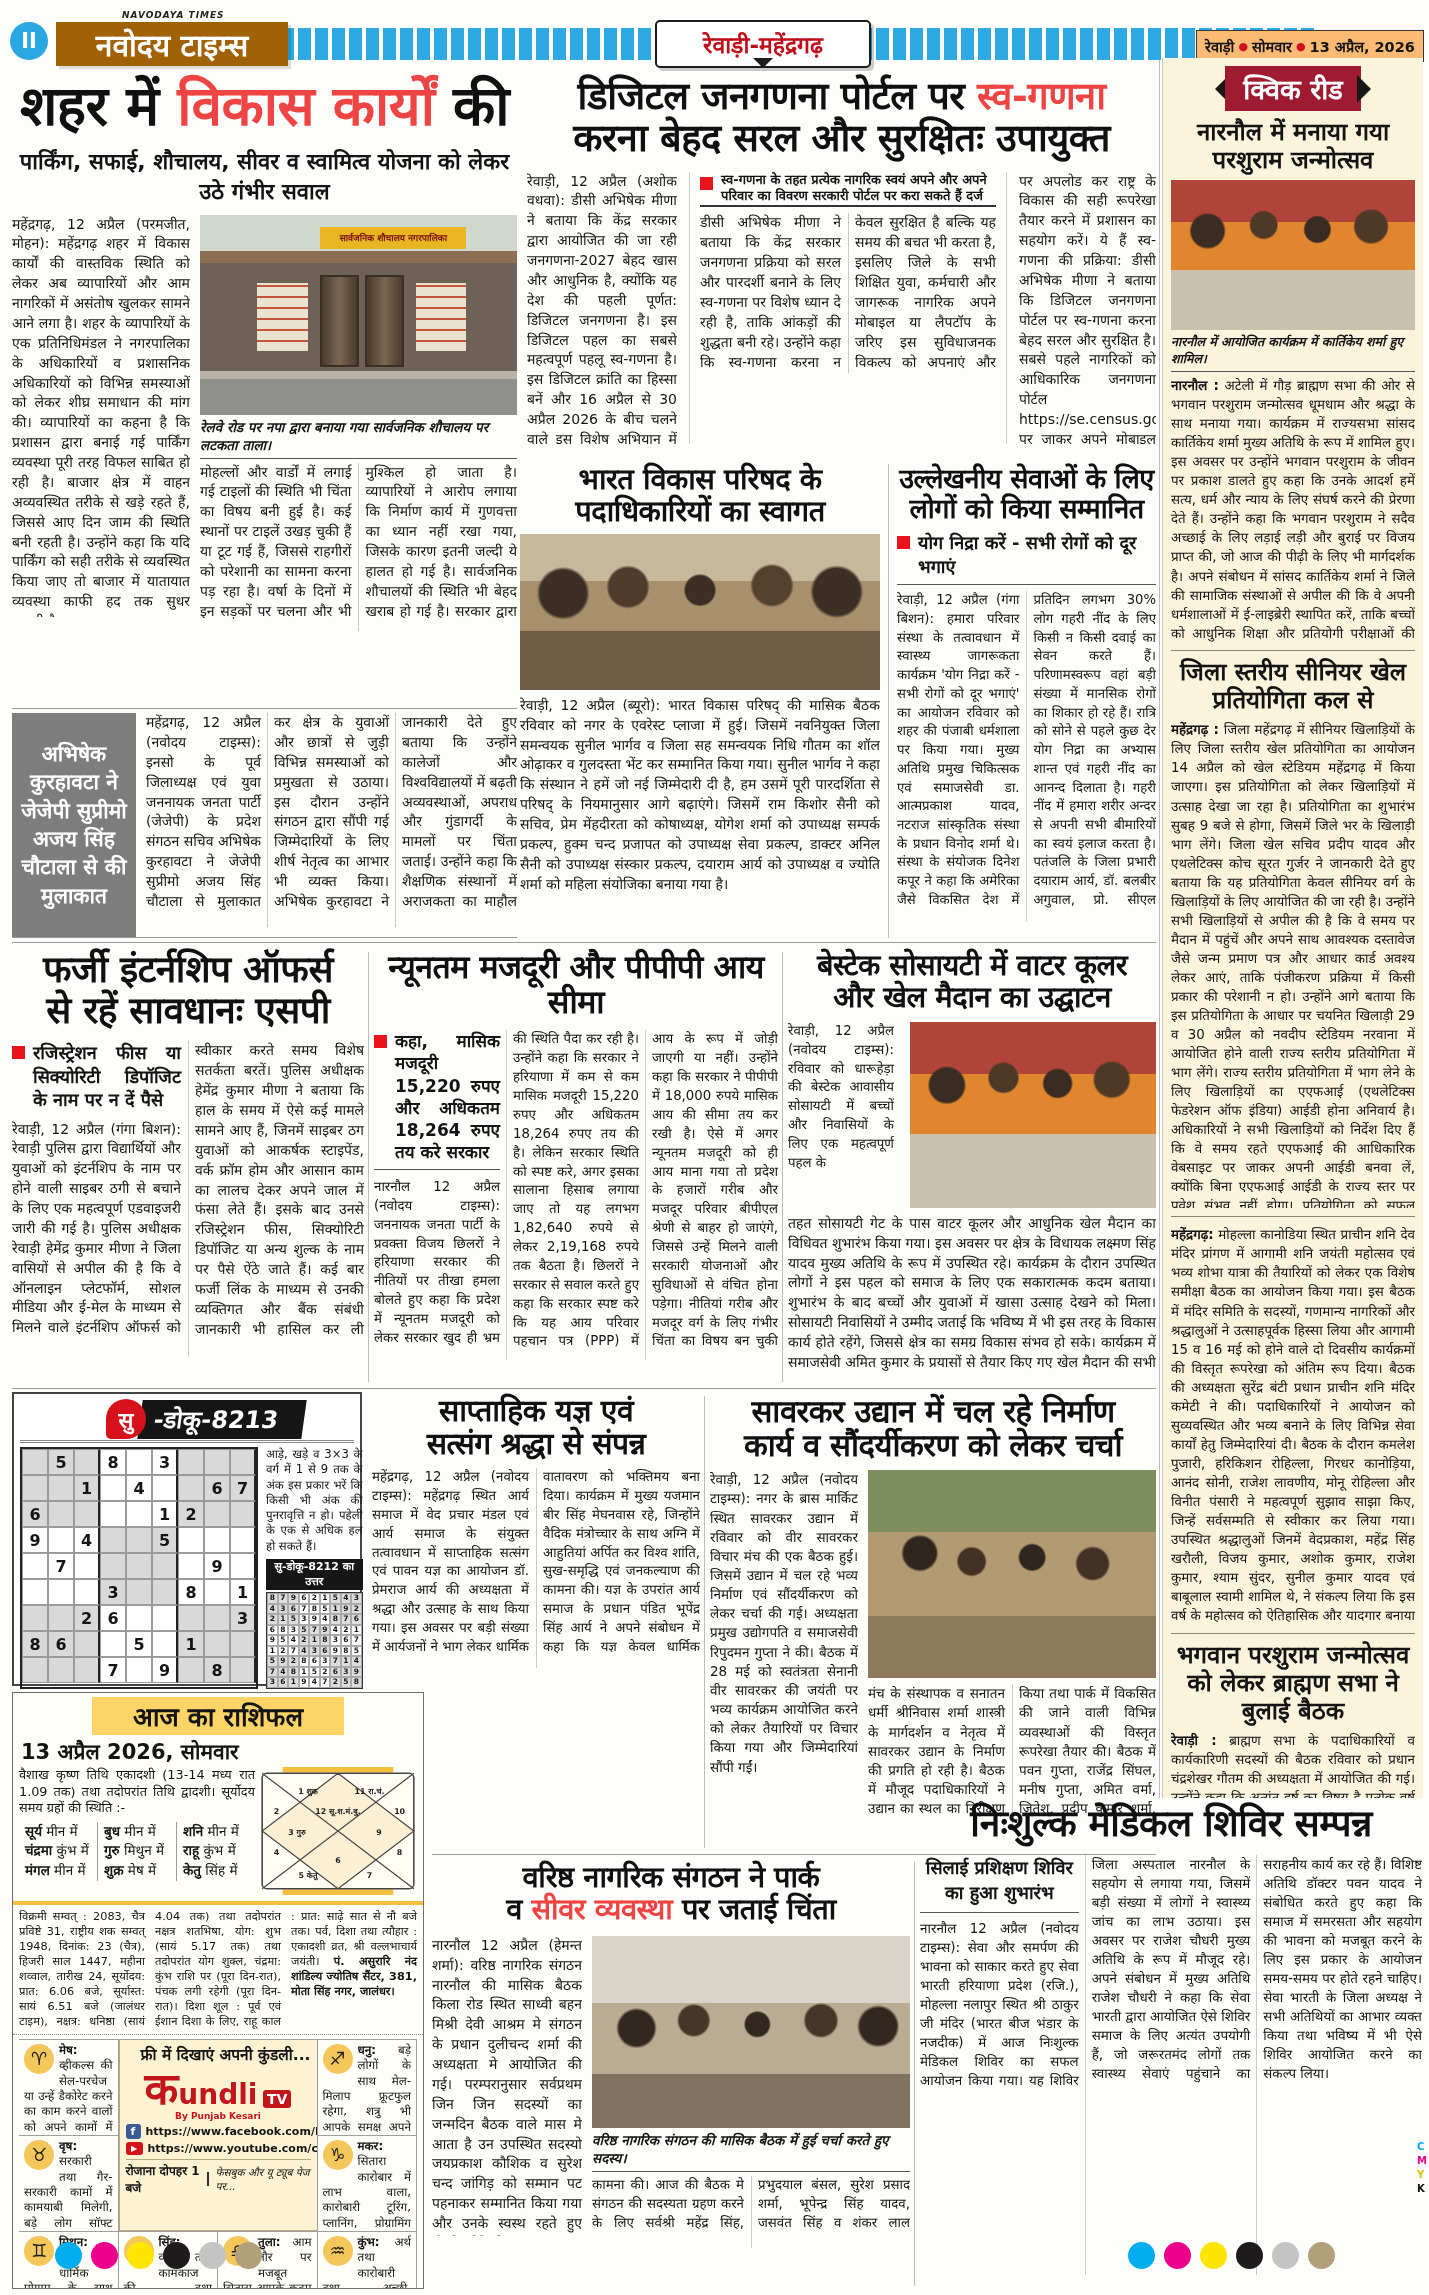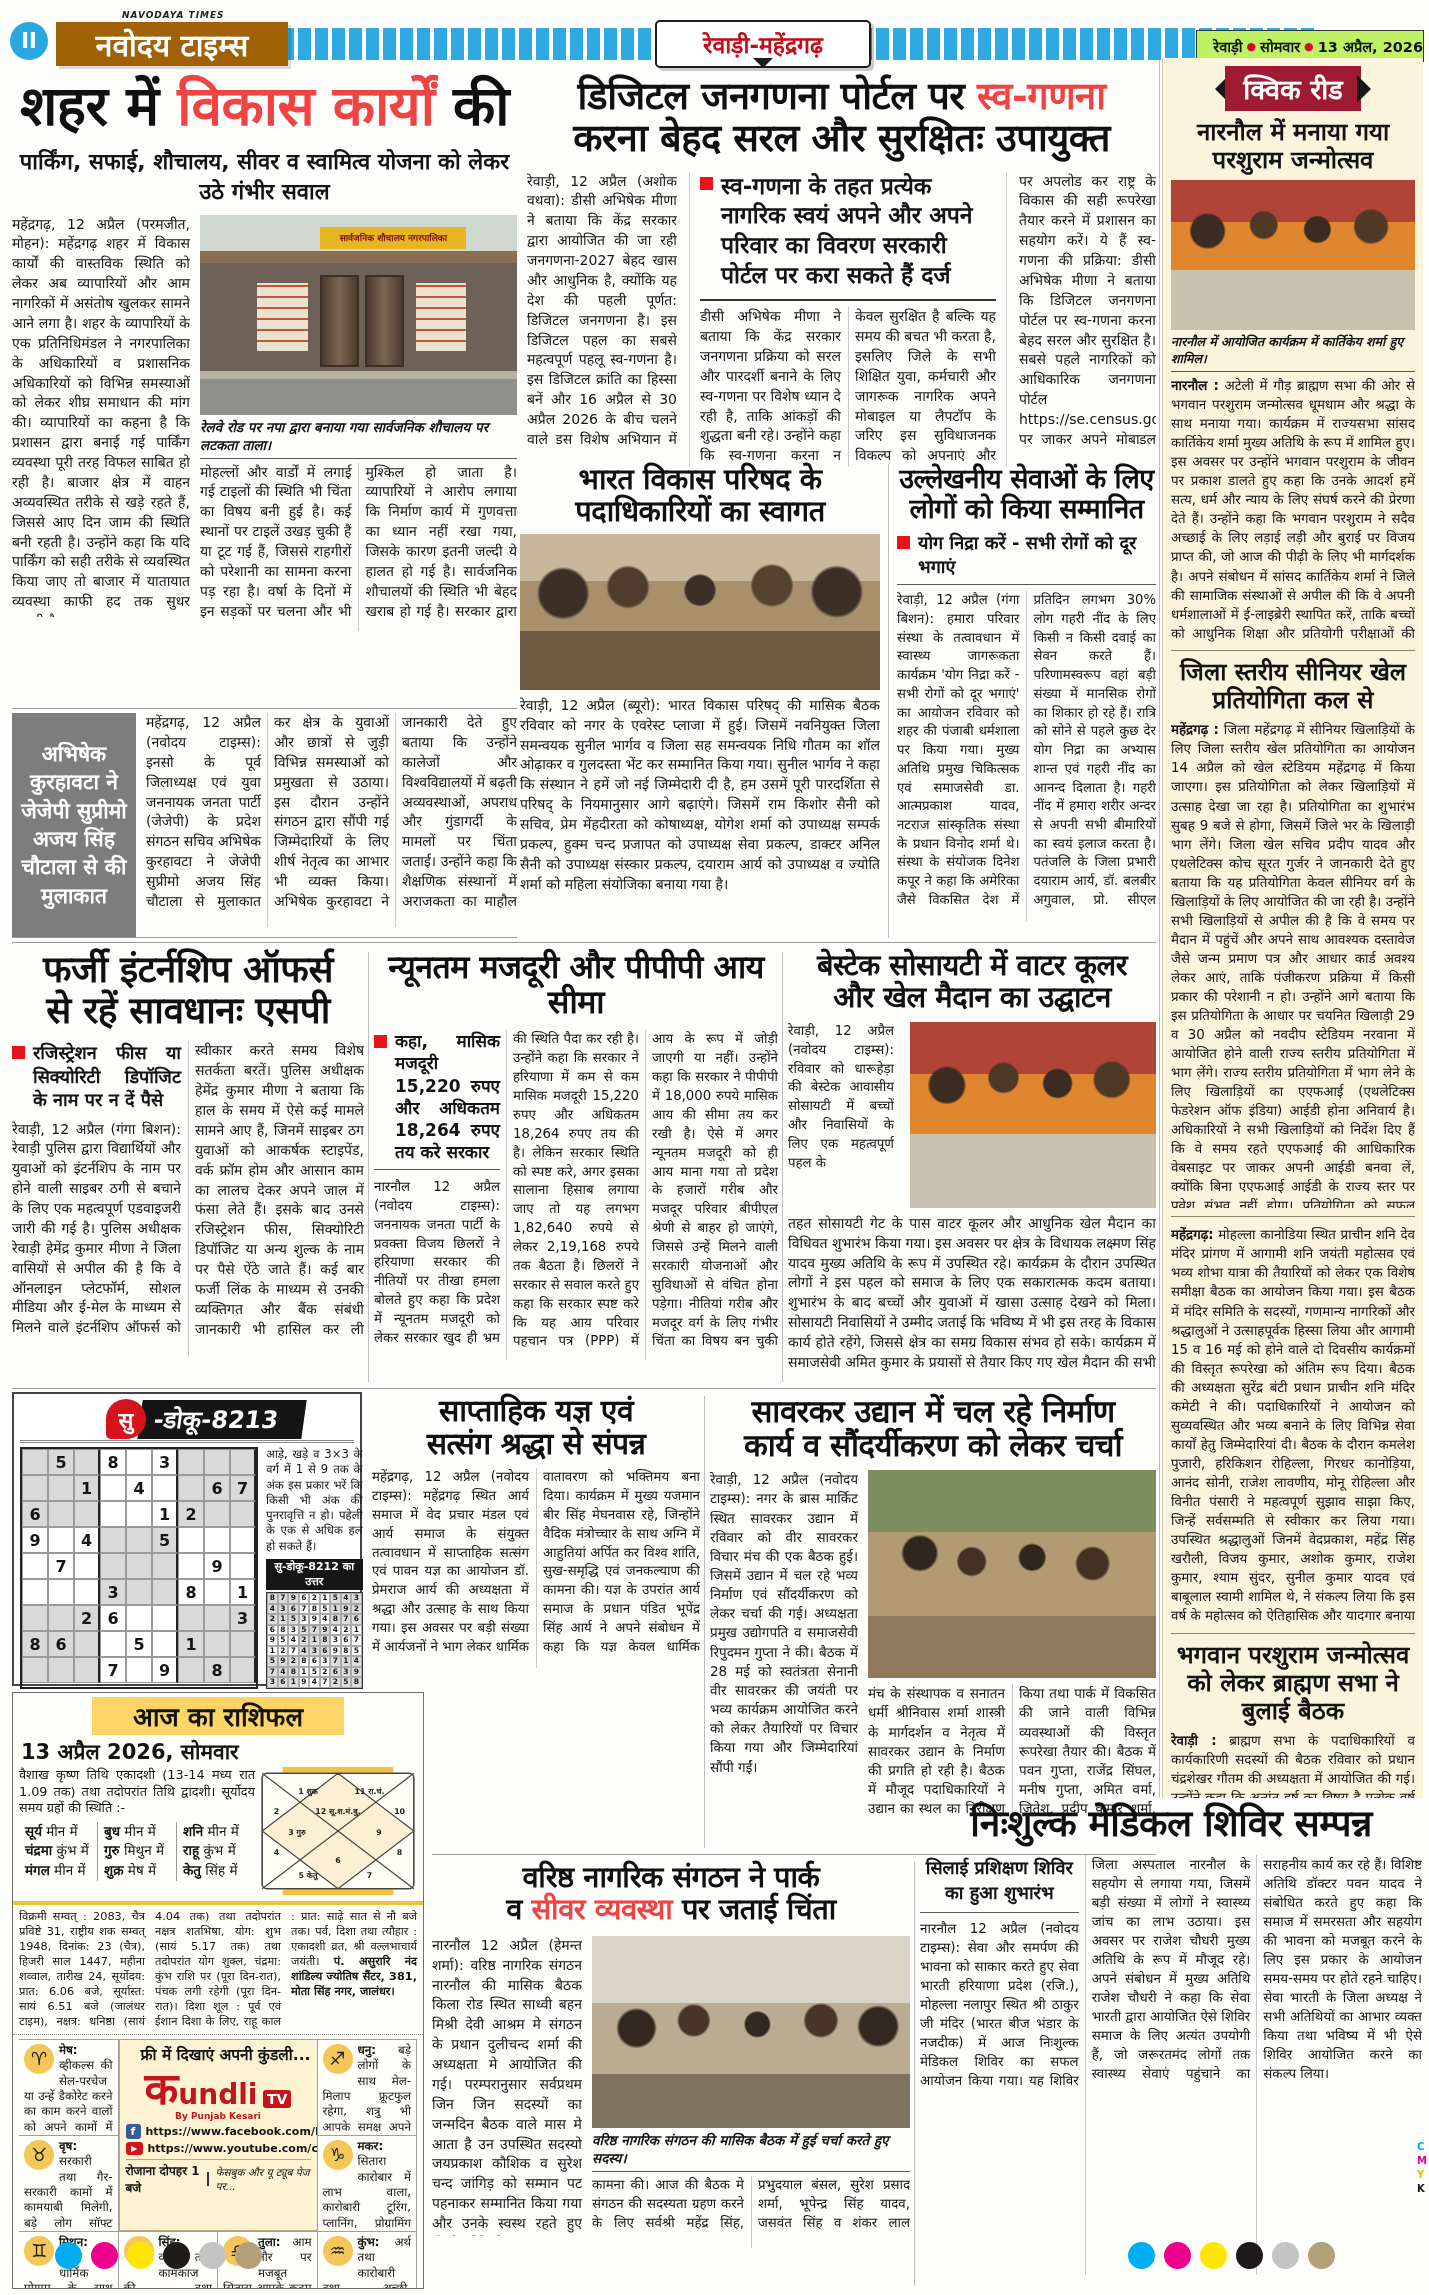--- a/index.html
+++ b/index.html
@@ -10,22 +10,22 @@
   .mast-circle{position:absolute;left:10px;top:22px;width:38px;height:38px;border-radius:50%;
     background:#2aa7e0;color:#fff;font-weight:bold;font-size:21px;display:flex;align-items:center;justify-content:center;}
   .mast-small{position:absolute;left:122px;top:10px;font-size:9px;font-weight:bold;letter-spacing:1px;color:#222;font-style:italic;}
   .stripes{position:absolute;left:60px;top:28px;width:1255px;height:32px;
     background:repeating-linear-gradient(90deg,#2fa9e1 0 13px,#ffffff 13px 17px);}
   .brand-box{position:absolute;left:56px;top:22px;width:232px;height:44px;background:#a16207;color:#fff;
     font-weight:bold;font-size:30px;display:flex;align-items:center;justify-content:center;box-shadow:3px 3px 0 #00000022;}
   .bubble{position:absolute;left:655px;top:20px;width:212px;height:44px;background:#fff;border:2px solid #1c1c1c;
     border-radius:5px;color:#c00f1a;font-weight:bold;font-size:23px;display:flex;align-items:center;justify-content:center;box-shadow:3px 3px 0 #00000033;}
   .bubble:after{content:"";position:absolute;left:50%;bottom:-12px;margin-left:-10px;border:10px solid transparent;border-top-color:#1c1c1c;}
-  .datebox{position:absolute;left:1196px;top:30px;width:226px;height:30px;background:#bef264;border:1px solid #333;
-    font-weight:bold;font-size:14.5px;display:flex;align-items:center;justify-content:flex-end;gap:4px;}
+  .datebox{position:absolute;left:1196px;top:30px;width:226px;height:30px;background:#fdba74;border:1px solid #333;
+    font-weight:bold;font-size:14.5px;display:flex;align-items:center;justify-content:center;gap:4px;}
   .reddot{color:#d01020;font-size:11px;}
   
   .hl{font-weight:bold;color:#101010;text-align:center;line-height:1.1;letter-spacing:-0.5px;}
   .blue{color:#ef4444;}
   .subhead{font-weight:bold;text-align:center;}
   .bt{font-size:14px;line-height:1.42;text-align:justify;overflow:hidden;}
   .cols2{column-count:2;column-gap:14px;column-rule:1px solid #c9c9c9;}
   .cols3{column-count:3;column-gap:13px;column-rule:1px solid #c9c9c9;}
   .bullet{display:flex;gap:8px;font-weight:bold;line-height:1.3;break-inside:avoid;}
   .bsq{flex:none;width:13px;height:13px;background:#e8131b;margin-top:5px;}
@@ -186,21 +186,21 @@
   </div>
 
   <div class="abs" style="left:527px;top:76px;width:629px;">
     <div class="hl" style="font-size:38px;">
       <span>डिजिटल जनगणना पोर्टल पर </span><span class="blue">स्व-गणना</span><br>
       <span>करना बेहद सरल और सुरक्षितः उपायुक्त</span>
     </div>
     <div style="display:flex;gap:12px;margin-top:12px;">
       <div class="bt" style="width:150px;height:272px;flex:none;">रेवाड़ी, 12 अप्रैल (अशोक वधवा): डीसी अभिषेक मीणा ने बताया कि केंद्र सरकार द्वारा आयोजित की जा रही जनगणना-2027 बेहद खास और आधुनिक है, क्योंकि यह देश की पहली पूर्णत: डिजिटल जनगणना है। इस डिजिटल पहल का सबसे महत्वपूर्ण पहलू स्व-गणना है। इस डिजिटल क्रांति का हिस्सा बनें और 16 अप्रैल से 30 अप्रैल 2026 के बीच चलने वाले इस विशेष अभियान में बढ़-चढ़कर भागीदारी सुनिश्चित करें।</div>
       <div style="width:296px;flex:none;border-left:1px solid #ccc;border-right:1px solid #ccc;padding:0 10px;">
-        <div class="bullet" style="font-size:23px;border-bottom:2px solid #333;padding-bottom:8px;">
+        <div class="bullet" style="font-size:13px;border-bottom:2px solid #333;">
           <span class="bsq"></span>
           <span>स्व-गणना के तहत प्रत्येक नागरिक स्वयं अपने और अपने परिवार का विवरण सरकारी पोर्टल पर करा सकते हैं दर्ज</span>
         </div>
         <div class="bt cols2" style="height:160px;margin-top:6px;">डीसी अभिषेक मीणा ने बताया कि केंद्र सरकार जनगणना प्रक्रिया को सरल और पारदर्शी बनाने के लिए स्व-गणना पर विशेष ध्यान दे रही है, ताकि आंकड़ों की शुद्धता बनी रहे। उन्होंने कहा कि स्व-गणना करना न केवल सुरक्षित है बल्कि यह समय की बचत भी करता है, इसलिए जिले के सभी शिक्षित युवा, कर्मचारी और जागरूक नागरिक अपने मोबाइल या लैपटॉप के जरिए इस सुविधाजनक विकल्प को अपनाएं और नागरिक होने का फर्ज निभाते हुए निर्धारित समय सीमा के भीतर अपनी जानकारी पोर्टल पर दर्ज करें।</div>
       </div>
       <div class="bt" style="flex:1;height:272px;">पर अपलोड कर राष्ट्र के विकास की सही रूपरेखा तैयार करने में प्रशासन का सहयोग करें। ये हैं स्व-गणना की प्रक्रिया: डीसी अभिषेक मीणा ने बताया कि डिजिटल जनगणना पोर्टल पर स्व-गणना करना बेहद सरल और सुरक्षित है। सबसे पहले नागरिकों को आधिकारिक जनगणना पोर्टल https://se.census.gov.in/ पर जाकर अपने मोबाइल नंबर के जरिए पंजीकरण करना होगा। पंजीकरण के सफल होने पर आपके मोबाइल पर एक वन-टाइम पासवर्ड प्राप्त होगा, जिसे दर्ज करने के बाद आप लॉगिन कर सकेंगे।</div>
     </div>
   </div>
 
   <div class="abs" style="left:520px;top:464px;width:360px;height:474px;">

